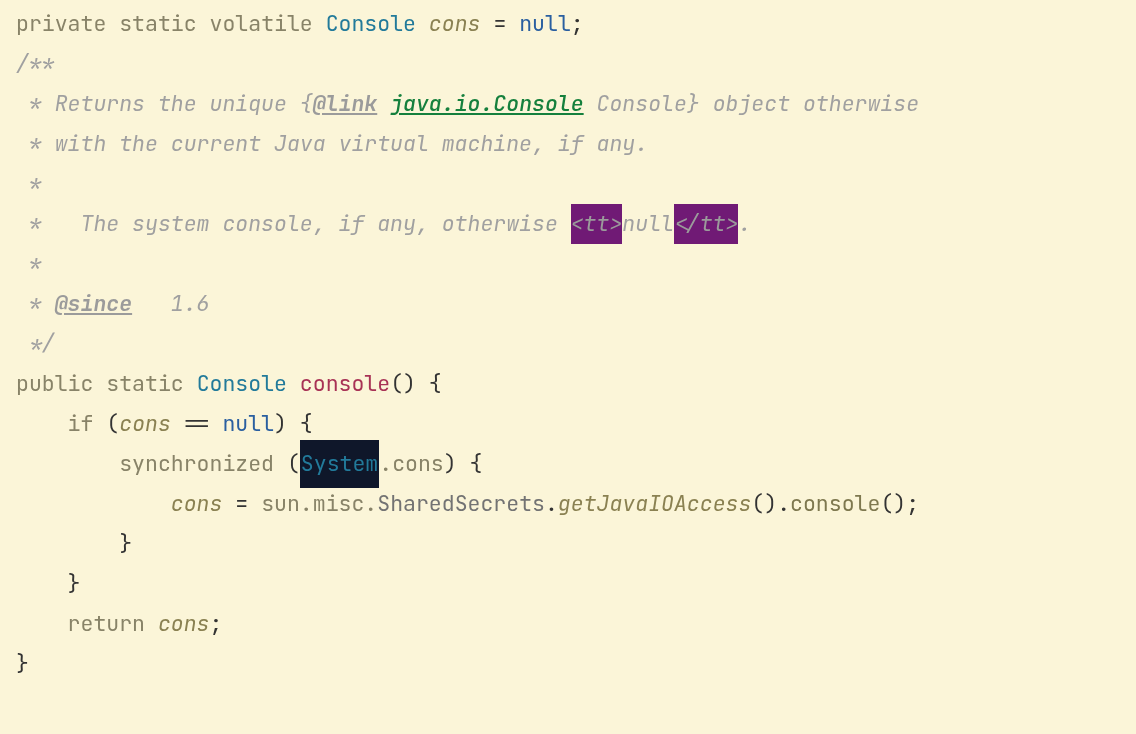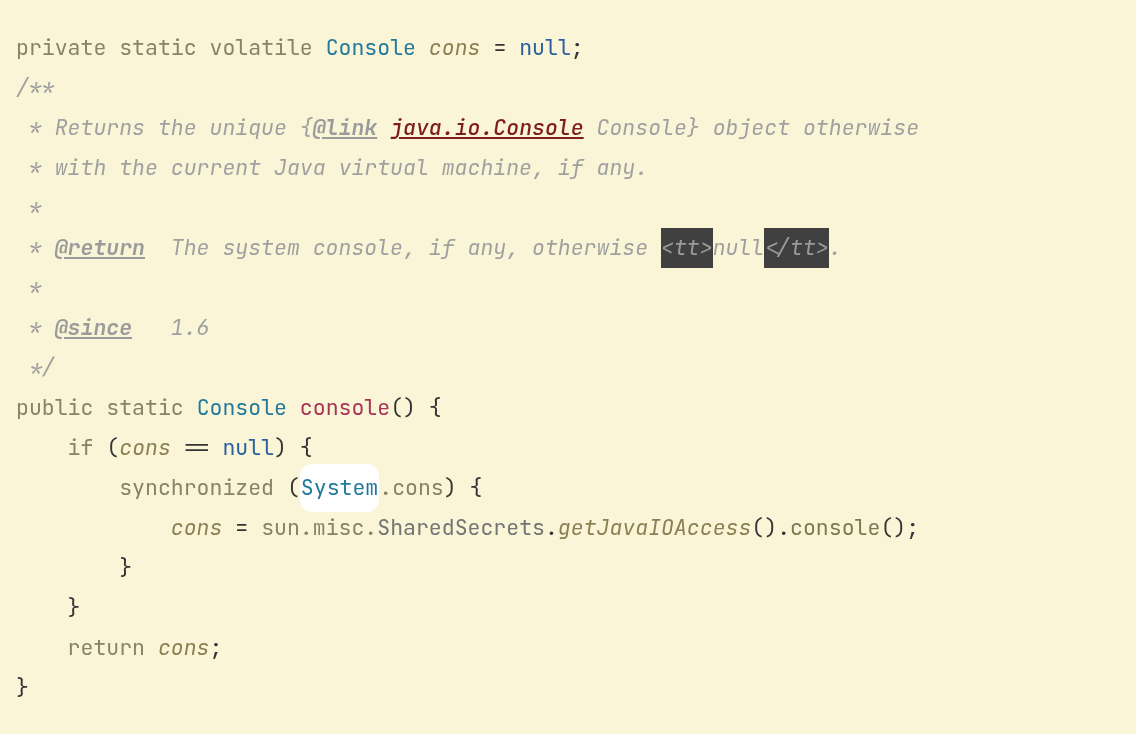--- a/index.html
+++ b/index.html
@@ -11,70 +11,69 @@
     line-height: 1.85;
     color: #333;
     width: 1136px;
     height: 734px;
     overflow: hidden;
     box-sizing: border-box;
   }
   .code-area {
     padding: 4px 0 0 16px;
     position: relative;
-    margin-top: 24px;
   }
   .line {
     white-space: pre;
     height: 40px;
     display: flex;
     align-items: center;
   }
   .kw      { color: #888368; } 
   .type    { color: #227a9a; } 
   .field   { color: #8a8152; font-style: italic; } 
   .null    { color: #2a5fa0; } 
   .punct   { color: #333; }
   .op      { color: #333; }
   .comment, .comment * { color: #a0a0a0; font-style: italic; }
   .tagl    { color: #9b9b9b; font-style: italic; font-weight: bold; text-decoration: underline; }
-  .javadoc-link { color: #7f1d1d; font-style: italic; font-weight: 500; text-decoration: underline;}
+  .javadoc-link { color: #15803d; font-style: italic; font-weight: 500; text-decoration: underline;}
   .htmltag-bg {
-    background: #404040;
+    background: #701a75;
     color: #9b9b9b;
     font-style: italic;
   }
   .methdef { color: #a83255; }
   .pkg     { color: #888368; } 
   .static-type { color: #737373; } 
   .static-method { color: #8a8152; font-style: italic; } 
   .callm   { color: #7e784f; } 
   .class-kw { color: #888368; }
   .highlight-sys {
-    background: #ffffff;
-    border-radius: 12px;
+    background: #0f172a;
+    border-radius: 0;
     padding: 4px 1px;
   }
 </style>
 </head>
 <body>
 
 <div class="code-area">
 
   <div class="line"><span class="kw">private</span><span> </span><span class="kw">static</span><span> </span><span class="kw">volatile</span><span> </span><span class="type">Console</span><span> </span><span class="field">cons</span><span> </span><span class="op">=</span><span> </span><span class="null">null</span><span class="punct">;</span></div>
 
   <div class="line comment"><span>/**</span></div>
 
   <div class="line comment"><span> *</span><span> Returns the unique {</span><span class="tagl">@link</span><span> </span><span class="javadoc-link">java.io.Console</span><span> Console</span><span>} object otherwise</span></div>
 
   <div class="line comment"><span> * with the current Java virtual machine, if any.</span></div>
 
   <div class="line comment"><span> *</span></div>
 
-  <div class="line comment"><span> * </span><span class="tagl">@return</span><span>  The system console, if any, otherwise </span><span class="htmltag-bg">&lt;tt&gt;</span><span>null</span><span class="htmltag-bg">&lt;/tt&gt;</span><span>.</span></div>
+  <div class="line comment"><span> * </span><span>  The system console, if any, otherwise </span><span class="htmltag-bg">&lt;tt&gt;</span><span>null</span><span class="htmltag-bg">&lt;/tt&gt;</span><span>.</span></div>
 
   <div class="line comment"><span> *</span></div>
 
   <div class="line comment"><span> * </span><span class="tagl">@since</span><span>   1.6</span></div>
 
   <div class="line comment"><span> */</span></div>
 
   <div class="line"><span class="kw">public</span><span> </span><span class="kw">static</span><span> </span><span class="type">Console</span><span> </span><span class="methdef">console</span><span class="punct">()</span><span class="punct"> {</span></div>
 
   <div class="line"><span>    </span><span class="kw">if</span><span class="punct"> (</span><span class="field">cons</span><span class="op"> == </span><span class="null">null</span><span class="punct">) {</span></div>

